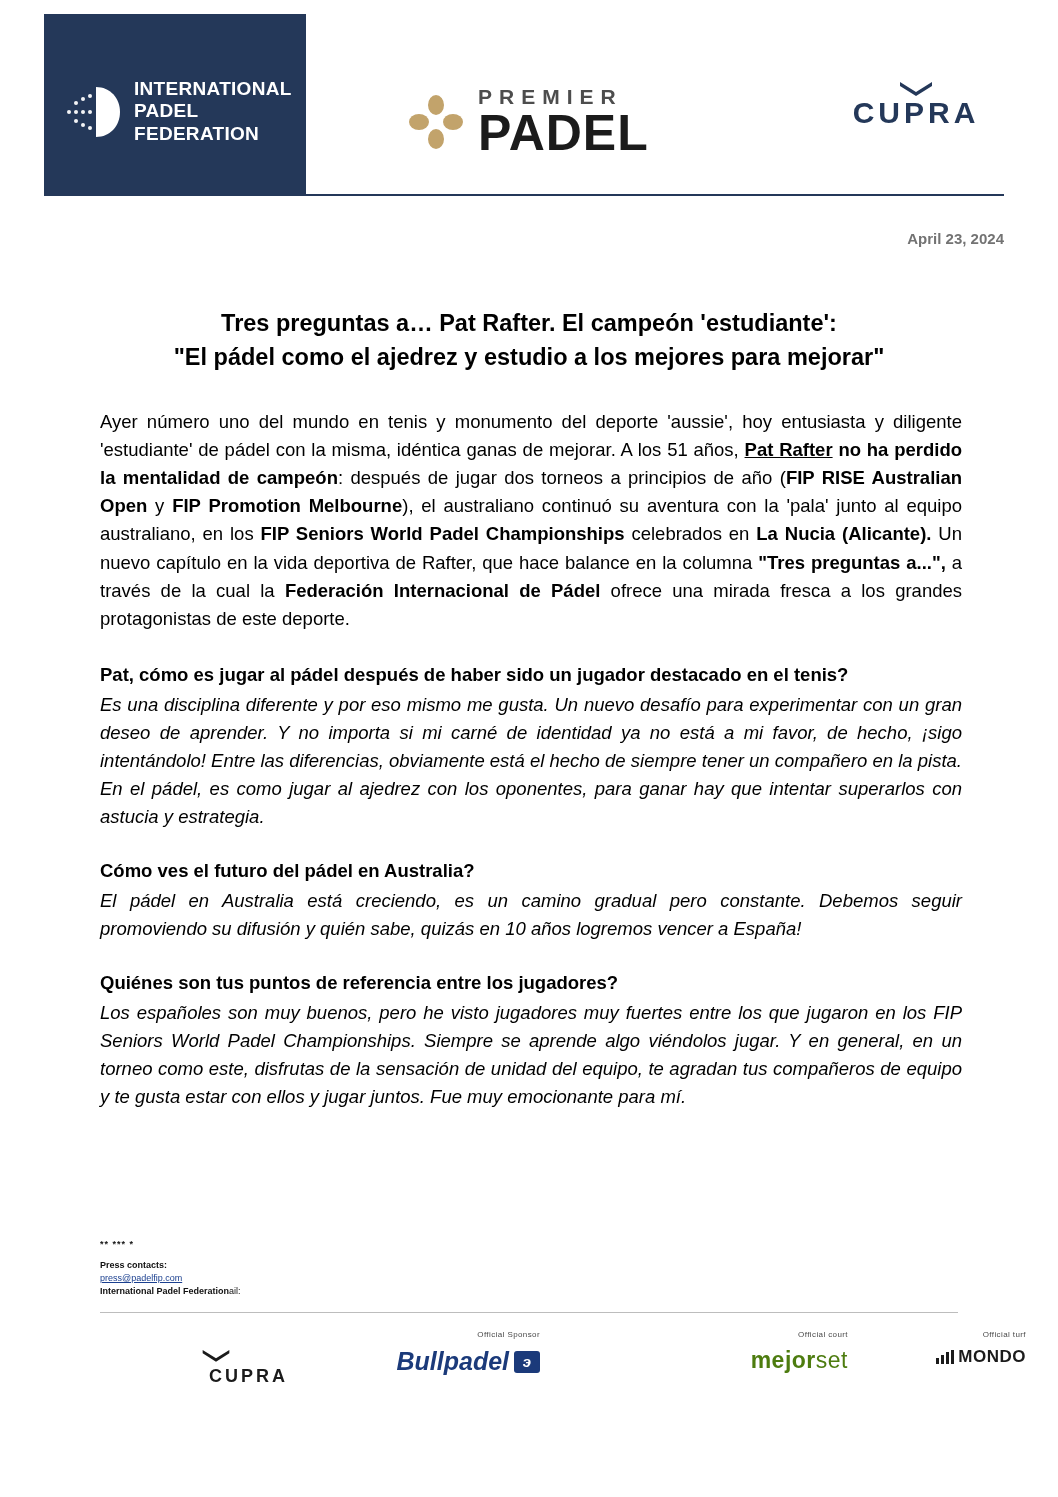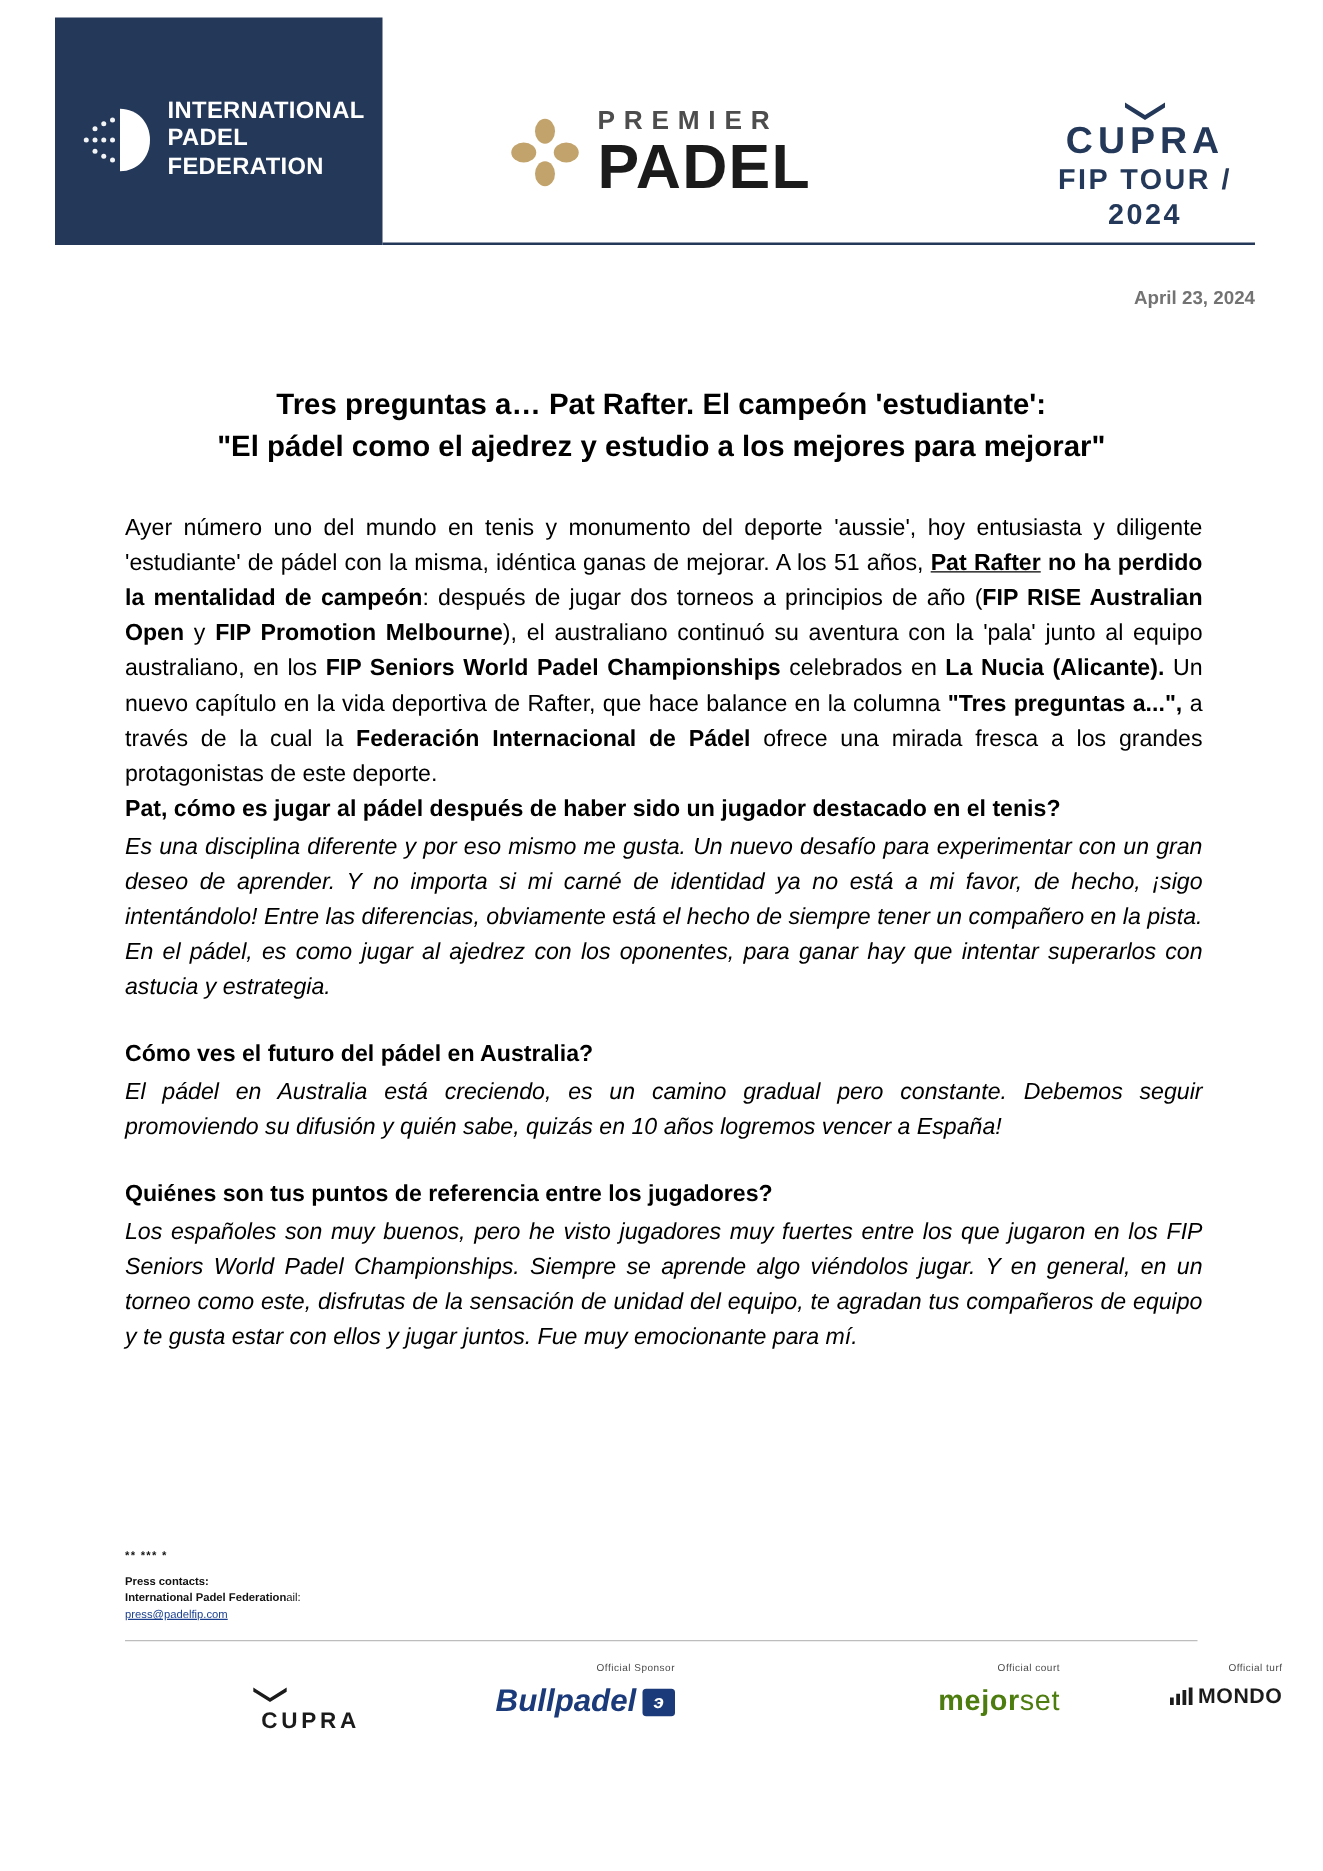--- a/index.html
+++ b/index.html
@@ -152,20 +152,21 @@
     top: 408px;
     width: 862px;
   }
   p {
     margin: 0;
     font-size: 18.5px;
     line-height: 1.52;
     text-align: justify;
   }
   .lead {
+    margin-bottom: 28px;
   }
   .q {
     font-size: 18.5px;
     font-weight: bold;
     line-height: 1.5;
     margin-bottom: 2px;
   }
   .a {
     font-style: italic;
     margin-bottom: 26px;
@@ -331,21 +332,20 @@
       </div>
     </div>
 
     <div class="cupra-header">
       <div class="cupra-tri">
         <svg width="36" height="16" viewBox="0 0 36 16">
           <path d="M2 2 L18 12 L34 2 L34 6 L18 16 L2 6 Z" fill="#243859"></path>
         </svg>
       </div>
       <div class="cupra-word">CUPRA</div>
-      <div class="fiptour-word">FIP TOUR / 2024</div>
     </div>
 
     <div class="header-rule"></div>
   </div>
 
   <div class="date-line">April 23, 2024</div>
 
   <div class="doc-title">
     <div>Tres preguntas a… Pat Rafter. El campeón 'estudiante':</div>
     <div>"El pádel como el ajedrez y estudio a los mejores para mejorar"</div>
@@ -361,22 +361,22 @@
     <div class="q">Cómo ves el futuro del pádel en Australia?</div>
     <p class="a">El pádel en Australia está creciendo, es un camino gradual pero constante. Debemos seguir promoviendo su difusión y quién sabe, quizás en 10 años logremos vencer a España!</p>
 
     <div class="q">Quiénes son tus puntos de referencia entre los jugadores?</div>
     <p class="a">Los españoles son muy buenos, pero he visto jugadores muy fuertes entre los que jugaron en los FIP Seniors World Padel Championships. Siempre se aprende algo viéndolos jugar. Y en general, en un torneo como este, disfrutas de la sensación de unidad del equipo, te agradan tus compañeros de equipo y te gusta estar con ellos y jugar juntos. Fue muy emocionante para mí.</p>
   </div>
 
   <div class="footer-note">
     <div class="stars">** *** *</div>
     <div class="fb">Press contacts:</div>
+    <div><a href="#">press@padelfip.com</a></div>
     <div><span class="fb">International Padel Federation</span><span>ail:</span></div>
-    <div><a href="#">press@padelfip.com</a></div>
   </div>
 
   <div class="sponsor-rule"></div>
   <div class="sponsors">
 
     <div class="sp sp-cupra">
       <div class="cupra-tri">
         <svg width="30" height="14" viewBox="0 0 36 16">
           <path d="M2 2 L18 12 L34 2 L34 6 L18 16 L2 6 Z" fill="#1b1b1b"></path>
         </svg>

